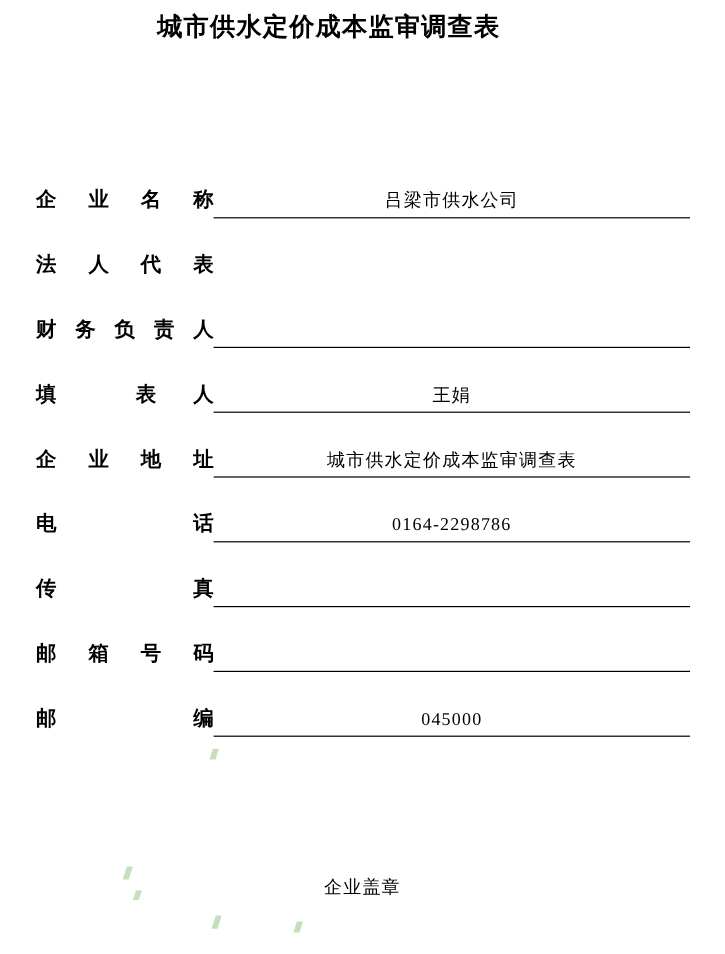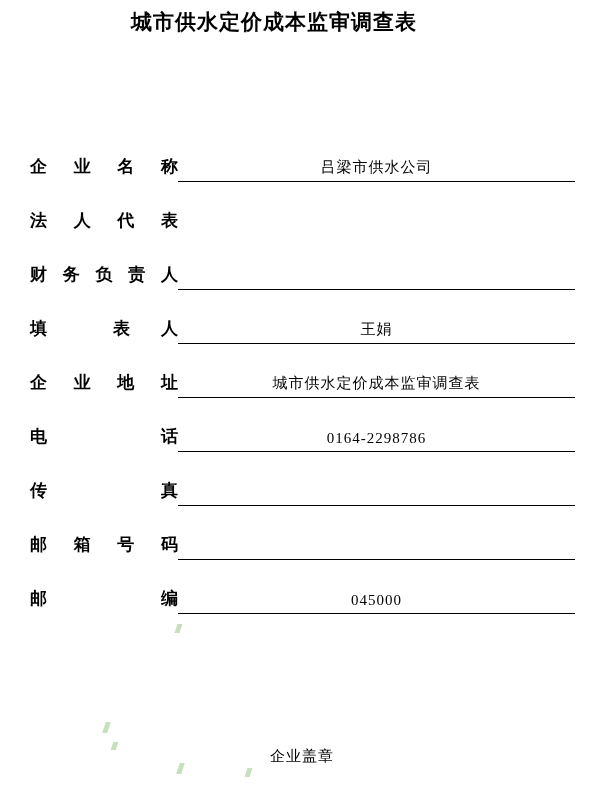--- a/index.html
+++ b/index.html
@@ -72,21 +72,21 @@
     left: 0;
     top: 728px;
     width: 604px;
     text-align: center;
     font-family: "Liberation Sans", sans-serif;
     font-size: 15px;
     line-height: 1.55;
     letter-spacing: 1px;
   }
   .footer div {
-    margin: 16px;
+    margin: 0;
   }
   
   .artifact {
     position: absolute;
     width: 5px;
     height: 9px;
     background: #bcd9b0;
     opacity: 0.85;
     transform: skewX(-18deg);
   }

